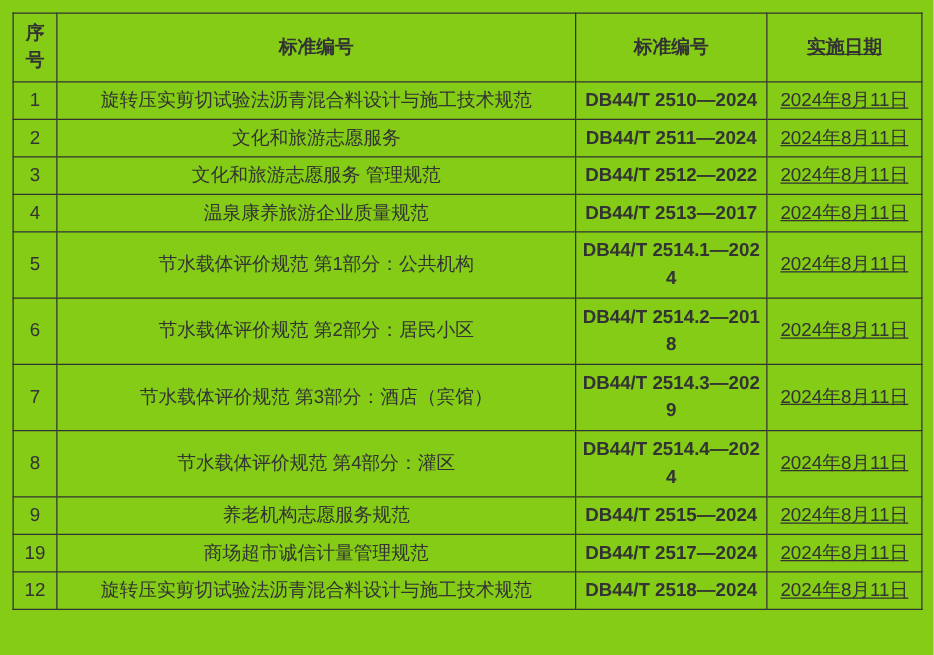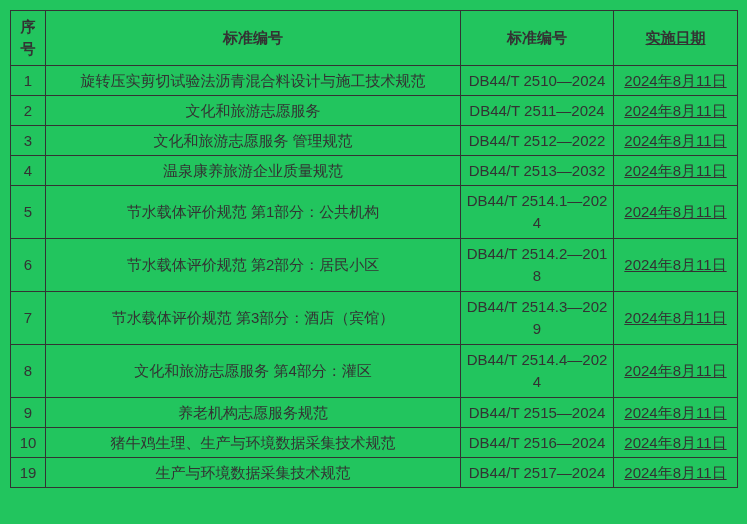--- a/index.html
+++ b/index.html
@@ -5,21 +5,21 @@
   html, body {
     margin: 0;
     padding: 0;
     background: #ffffff;
     font-family: "Liberation Sans", "DejaVu Sans", sans-serif;
     color: #333333;
   }
   .page {
     width: 747px;
     height: 524px;
-    background: #22c55e;
+    background: #84cc16;
     box-sizing: border-box;
     padding: 10px 0 0 10px;
   }
   table.standards {
     border-collapse: collapse;
     table-layout: fixed;
     width: 727px;
   }
   table.standards th,
   table.standards td {
@@ -40,21 +40,21 @@
   }
   
   table.standards tbody tr:nth-child(n+5):nth-child(-n+8) td {
     height: 48px;
   }
   col.c-index { width: 35px; }
   col.c-name  { width: 415px; }
   col.c-code  { width: 153px; }
   col.c-date  { width: 124px; }
   .col-index { padding: 2px 5px; }
-  .col-code  { padding: 2px 7px; word-break: break-all; }
+  .col-code  { padding: 2px 7px; word-break: break-all; font-weight: bold; }
   .col-date  { padding: 2px 3px; text-decoration: underline; }
 </style>
 </head>
 <body>
 
 <div class="page">
   <table class="standards">
     <colgroup>
       <col class="c-index">
       <col class="c-name">
@@ -84,21 +84,21 @@
         </tr>
         <tr>
           <td class="col-index">3</td>
           <td class="col-name">文化和旅游志愿服务 管理规范</td>
           <td class="col-code">DB44/T 2512—2022</td>
           <td class="col-date">2024年8月11日</td>
         </tr>
         <tr>
           <td class="col-index">4</td>
           <td class="col-name">温泉康养旅游企业质量规范</td>
-          <td class="col-code">DB44/T 2513—2032</td>
+          <td class="col-code">DB44/T 2513—2017</td>
           <td class="col-date">2024年8月11日</td>
         </tr>
         <tr>
           <td class="col-index">5</td>
           <td class="col-name">节水载体评价规范 第1部分：公共机构</td>
           <td class="col-code">DB44/T 2514.1—2024</td>
           <td class="col-date">2024年8月11日</td>
         </tr>
         <tr>
           <td class="col-index">6</td>
@@ -107,37 +107,37 @@
           <td class="col-date">2024年8月11日</td>
         </tr>
         <tr>
           <td class="col-index">7</td>
           <td class="col-name">节水载体评价规范 第3部分：酒店（宾馆）</td>
           <td class="col-code">DB44/T 2514.3—2029</td>
           <td class="col-date">2024年8月11日</td>
         </tr>
         <tr>
           <td class="col-index">8</td>
-          <td class="col-name">文化和旅游志愿服务 第4部分：灌区</td>
+          <td class="col-name">节水载体评价规范 第4部分：灌区</td>
           <td class="col-code">DB44/T 2514.4—2024</td>
           <td class="col-date">2024年8月11日</td>
         </tr>
         <tr>
           <td class="col-index">9</td>
           <td class="col-name">养老机构志愿服务规范</td>
           <td class="col-code">DB44/T 2515—2024</td>
           <td class="col-date">2024年8月11日</td>
         </tr>
         <tr>
-          <td class="col-index">10</td>
-          <td class="col-name">猪牛鸡生理、生产与环境数据采集技术规范</td>
-          <td class="col-code">DB44/T 2516—2024</td>
+          <td class="col-index">19</td>
+          <td class="col-name">商场超市诚信计量管理规范</td>
+          <td class="col-code">DB44/T 2517—2024</td>
           <td class="col-date">2024年8月11日</td>
         </tr>
         <tr>
-          <td class="col-index">19</td>
-          <td class="col-name">生产与环境数据采集技术规范</td>
-          <td class="col-code">DB44/T 2517—2024</td>
+          <td class="col-index">12</td>
+          <td class="col-name">旋转压实剪切试验法沥青混合料设计与施工技术规范</td>
+          <td class="col-code">DB44/T 2518—2024</td>
           <td class="col-date">2024年8月11日</td>
         </tr>
       </tbody>
   </table>
 </div>
 
 </body></html>

